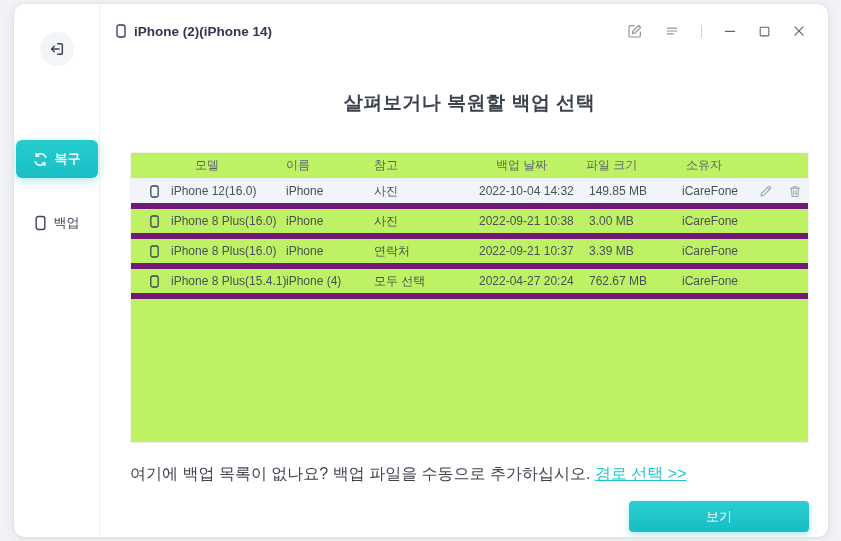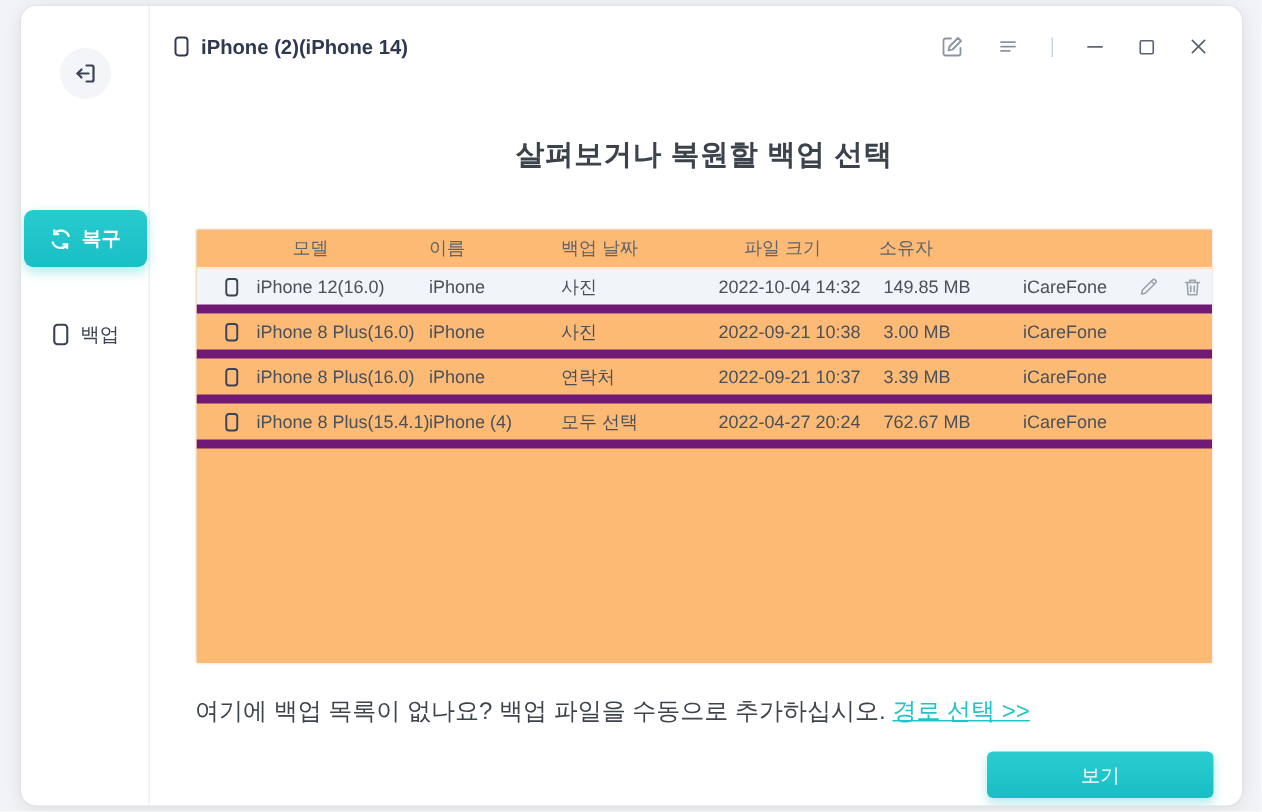--- a/index.html
+++ b/index.html
@@ -49,21 +49,21 @@
   .device { display: flex; align-items: center; gap: 7px; font-size: 13.5px; color: #2f3850; font-weight: bold; }
   .controls { display: flex; align-items: center; gap: 21px; }
   .ctrl { display: flex; align-items: center; justify-content: center; color: #8b94a4; cursor: pointer; }
   .ctrl.dark { color: #5b6472; }
   .vsep { width: 1px; height: 13px; background: #c9d6e2; }
   .content { flex: 1; padding: 0 19px 0 30px; display: flex; flex-direction: column; }
   .page-title { text-align: center; font-size: 19px; font-weight: bold; color: #3d434d; margin: 32px 0 36px; letter-spacing: .5px; }
   
   .table {
     border: 1px solid #eef0f2; border-radius: 2px;
-    height: 291px; overflow: hidden; background: #fdba74;
+    height: 291px; overflow: hidden; background: #bef264;
   }
   .thead, .tr {
     display: grid;
     grid-template-columns: 36px 105px 90px 110px 100px 90px 90px 1fr;
     align-items: center;
   }
   .thead { height: 26px; border-bottom: 1px solid #eceef1; }
   .thead div { font-size: 12px; color: #5e646d; white-space: nowrap; }
   .thead div:nth-child(2) { padding-left: 28px; }
   .thead div:nth-child(3) { padding-left: 14px; }
@@ -81,21 +81,21 @@
   .tr .td:nth-child(5) { padding-left: 7px; }
   .tr .td:nth-child(6) { padding-left: 17px; }
   .tr .td:nth-child(7) { padding-left: 20px; }
   .row-actions { display: flex; align-items: center; gap: 15px; justify-content: center; color: #9aa2ac; }
   .row-actions span { display: flex; cursor: pointer; }
   
   .hint { margin-top: 21px; font-size: 16px; color: #3e444c; }
   .hint a { color: #1fc4c9; text-decoration: underline; cursor: pointer; }
   .footer-actions { display: flex; justify-content: flex-end; margin-top: 16px; }
   .view-btn {
-    width: 151px; height: 31px; border: none; border-radius: 4px;
+    width: 180px; height: 31px; border: none; border-radius: 4px;
     background: linear-gradient(180deg, #2bcdd0, #18bec5);
     color: #fff; font-size: 13px; font-family: inherit; cursor: pointer;
     box-shadow: 0 3px 7px rgba(30,195,200,.35);
   }
   svg { display: block; }
 </style>
 </head>
 <body>
 
 <div class="window">
@@ -179,20 +179,21 @@
     </header>
 
     <section class="content">
       <h1 class="page-title">살펴보거나 복원할 백업 선택</h1>
 
       <div class="table">
         <div class="thead">
             <div></div>
             <div>모델</div>
             <div>이름</div>
+            <div>참고</div>
             <div>백업 날짜</div>
             <div>파일 크기</div>
             <div>소유자</div>
             <div></div>
           </div>
         <div class="tbody">
   <div class="tr selected">
     <div class="td cell-device">
       <span>
         <svg width="11" height="15" viewBox="0 0 24 28" fill="none" stroke="#3b4254" stroke-width="2.8">

